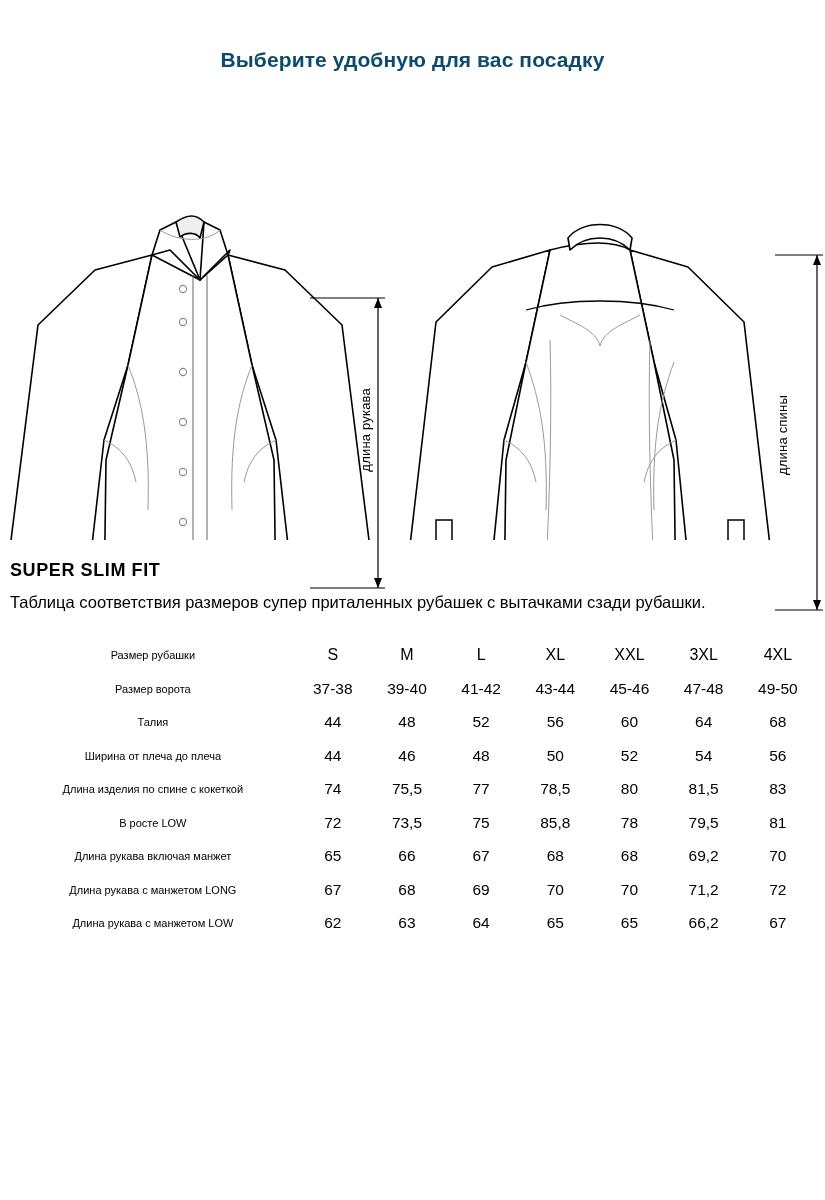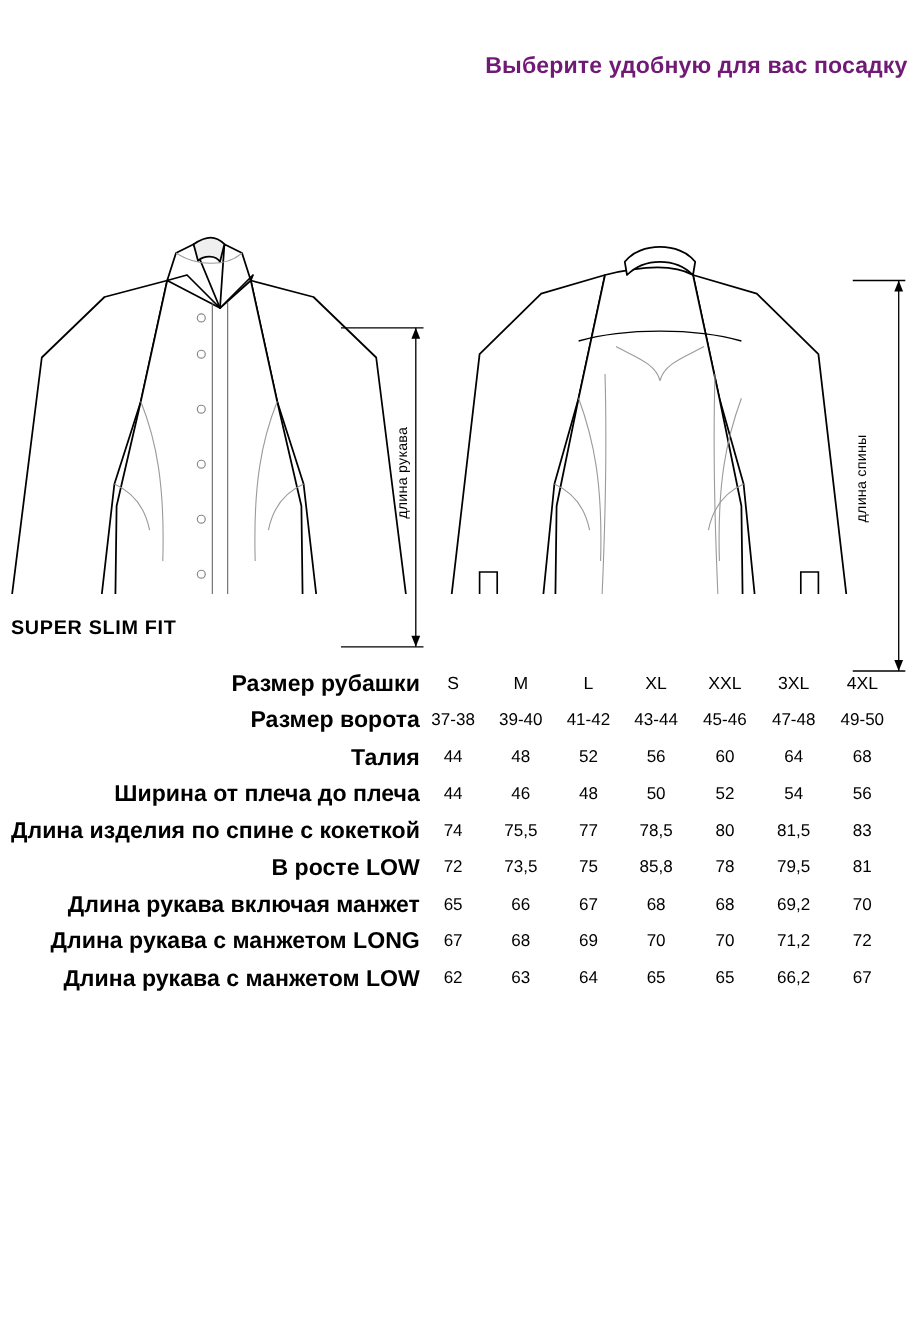--- a/index.html
+++ b/index.html
@@ -15,24 +15,24 @@
     position: relative;
     overflow: hidden;
   }
   .page {
     width: 825px;
     height: 1200px;
     position: relative;
     box-sizing: border-box;
   }
   .main-title {
-    text-align: right;
+    text-align: center;
     font-size: 21px;
     font-weight: bold;
-    color: #701a75;
+    color: #0c4a6e;
     padding-top: 48px;
     letter-spacing: 0.1px;
   }
   .illustrations {
     position: relative;
     width: 825px;
     height: 470px;
     margin-top: 18px;
   }
   .fit-heading {
@@ -56,25 +56,25 @@
   }
   table.size-table th,
   table.size-table td {
     border: none;
     padding: 0;
     height: 33.5px;
     vertical-align: middle;
   }
   table.size-table th.rowlabel,
   table.size-table td.rowlabel {
-    text-align: right;
-    font-weight: bold;
+    text-align: center;
+    font-weight: normal;
     width: 285px;
     white-space: nowrap;
-    font-size: 21px;
+    font-size: 11px;
   }
   table.size-table th.col,
   table.size-table td.col {
     text-align: center;
     font-weight: normal;
     width: 74px;
     font-size: 15.5px;
   }
   table.size-table tr.header-row th.col {
     font-size: 16px;
@@ -209,20 +209,21 @@
       <polygon points="42,35 38,45 46,45" fill="#000000"></polygon>
       <polygon points="42,390 38,380 46,380" fill="#000000"></polygon>
     </svg>
     <div class="vlabel-wrap" style="left:772px; top:290px; width:20px; height:110px;">
       <span class="dim-label">длина спины</span>
     </div>
 
   </div>
 
   <div class="fit-heading">SUPER SLIM FIT</div>
+  <div class="fit-desc">Таблица соответствия размеров супер приталенных рубашек с вытачками сзади рубашки.</div>
 
   <table class="size-table">
     <thead>
       <tr class="header-row">
         <th class="rowlabel">Размер рубашки</th>
         <th class="col">S</th>
         <th class="col">M</th>
         <th class="col">L</th>
         <th class="col">XL</th>
         <th class="col">XXL</th>

